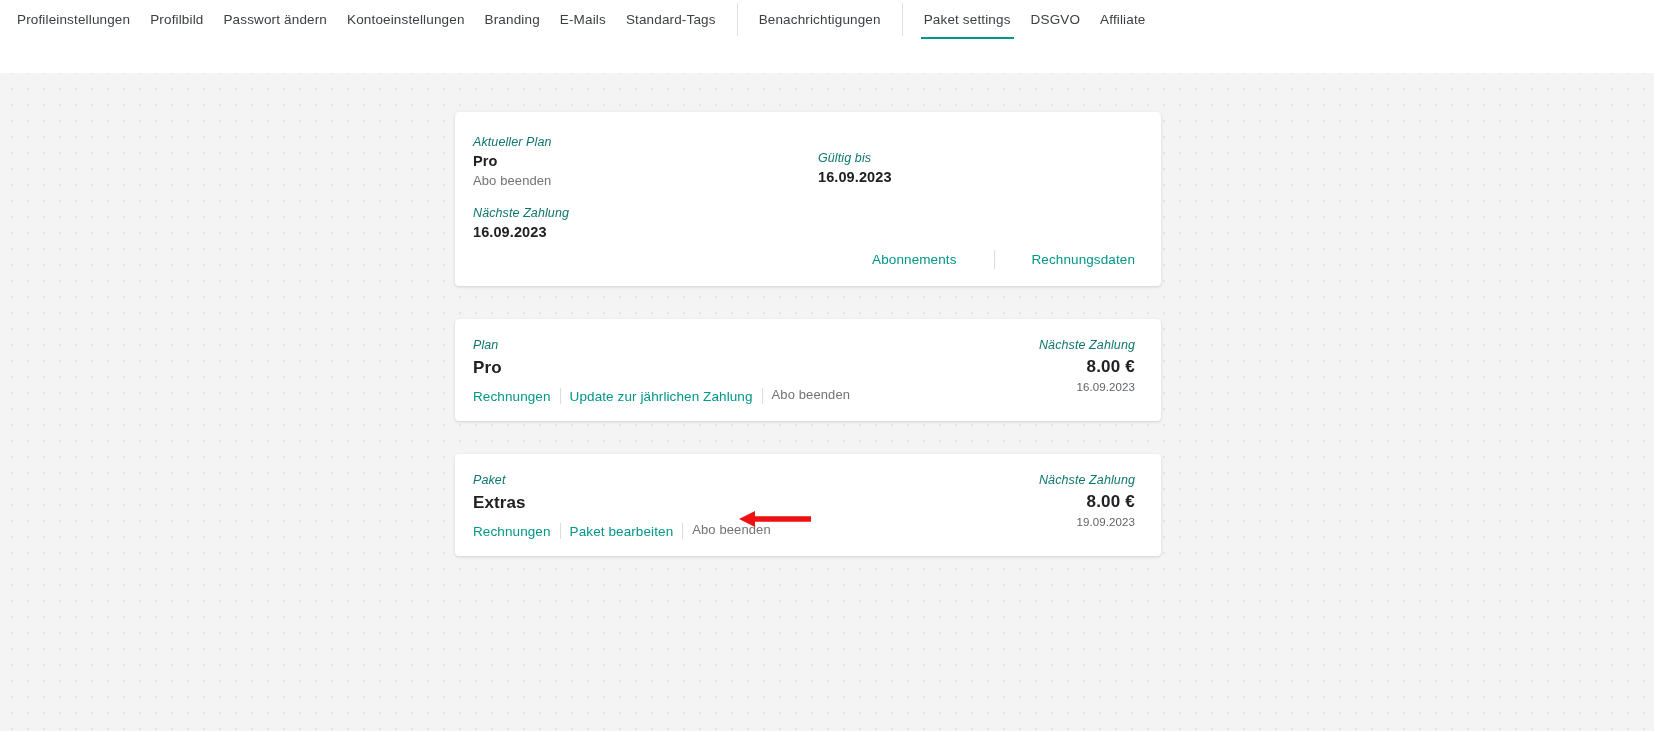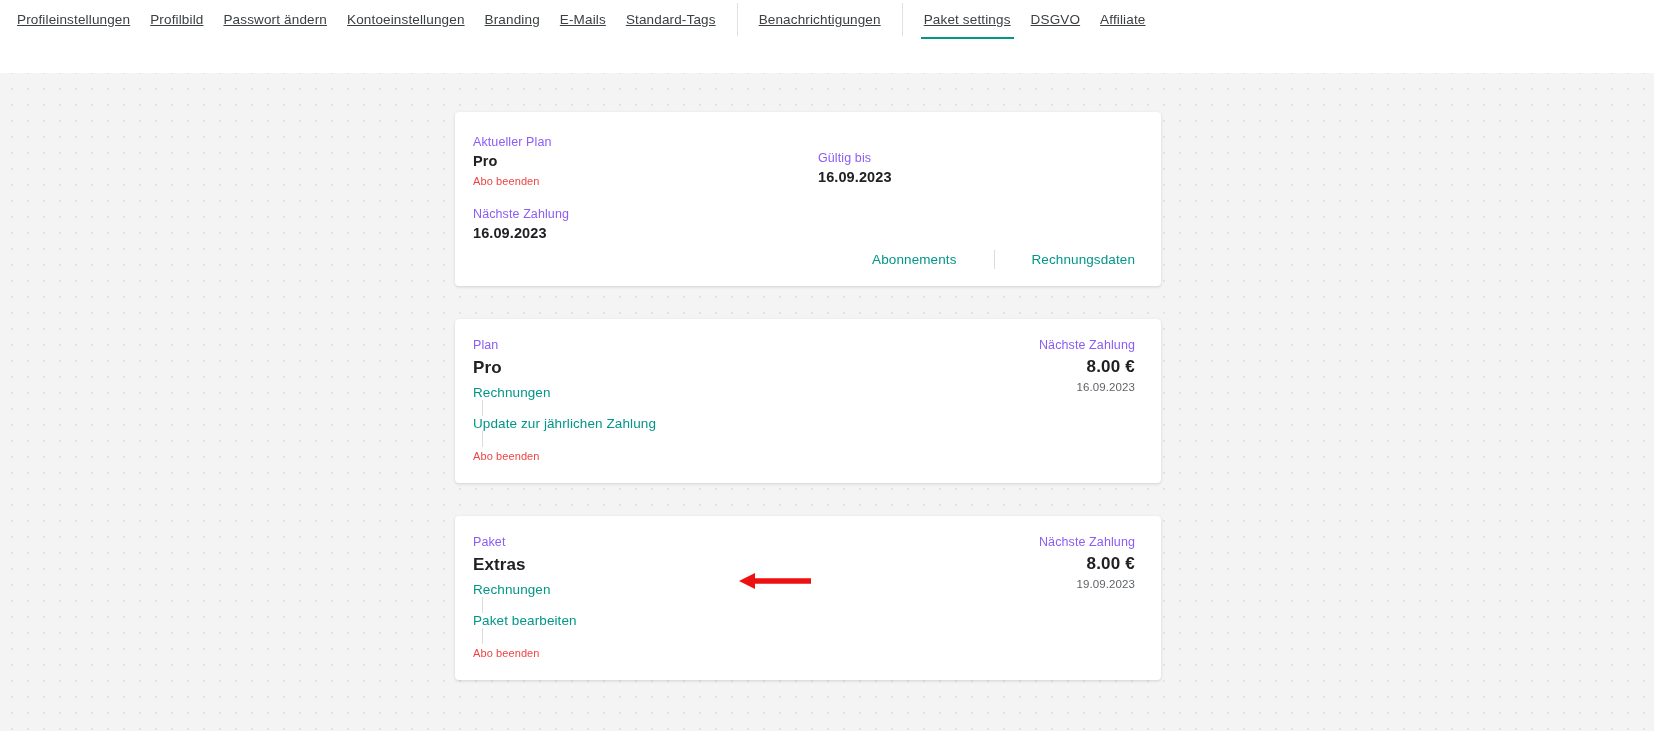--- a/index.html
+++ b/index.html
@@ -30,21 +30,20 @@
     line-height: 22px;
     font-weight: 400;
     letter-spacing: .1px;
   }
   #tab-bar {
     display: flex;
     align-items: stretch;
     height: 39px;
     padding-left: 7px;
     box-sizing: border-box;
-    text-decoration: underline;
   }
   .tab {
     display: flex;
     align-items: center;
     font-size: 13.5px;
     color: #3c4043;
     padding: 0 10px;
     white-space: nowrap;
     cursor: pointer;
     position: relative;
@@ -100,34 +99,35 @@
     margin-bottom: 33px;
     min-height: 174px;
   }
   .ov-grid {
     display: flex;
   }
   .ov-col-left { width: 345px; }
   .ov-col-right { flex: 1; margin-top: 16px; }
   .field-label {
     font-size: 12.5px;
-    color: #8b5cf6;
+    color: #0f766e;
     line-height: 18px;
     letter-spacing: .1px;
+    font-style: italic;
   }
   .field-value-bold {
     font-size: 14.5px;
     color: #202124;
     font-weight: bold;
     line-height: 20px;
     letter-spacing: .1px;
   }
   .link-danger {
-    font-size: 11px;
-    color: #ef4444;
+    font-size: 13px;
+    color: #737373;
     line-height: 19px;
     cursor: pointer;
     display: inline-block;
     letter-spacing: .1px;
   }
   .ov-second-block { margin-top: 14px; }
   #plan-overview-footer {
     position: absolute;
     right: 26px;
     bottom: 17px;
@@ -162,23 +162,22 @@
   .sub-name {
     font-size: 17px;
     color: #202124;
     font-weight: bold;
     line-height: 25px;
     margin-top: 1px;
     letter-spacing: .1px;
   }
   .sub-actions {
     display: flex;
-    align-items: flex-start;
+    align-items: flex-end;
     margin-top: 5px;
-    flex-direction: column;
   }
   .sub-actions .vsep { height: 16px; margin: 0 9px; }
   .sub-right { text-align: right; padding-top: 0; }
   .amount {
     font-size: 17px;
     color: #202124;
     font-weight: bold;
     line-height: 24px;
     margin-top: 1px;
     letter-spacing: .2px;

